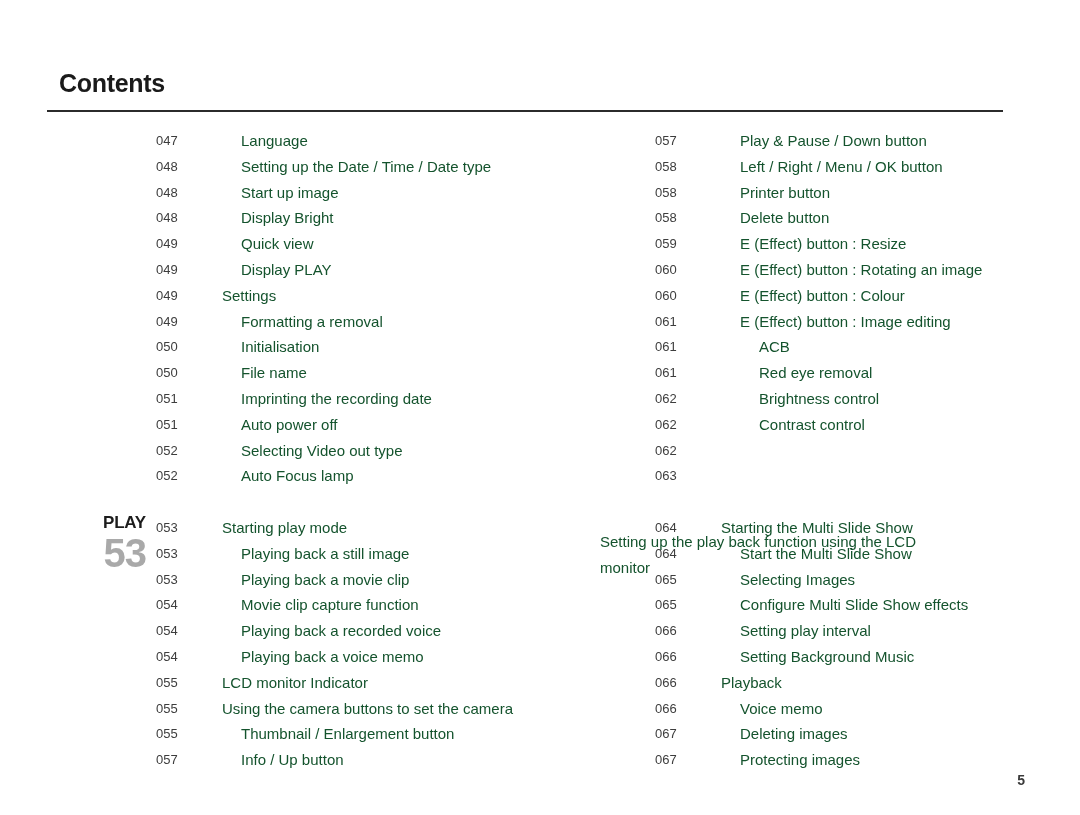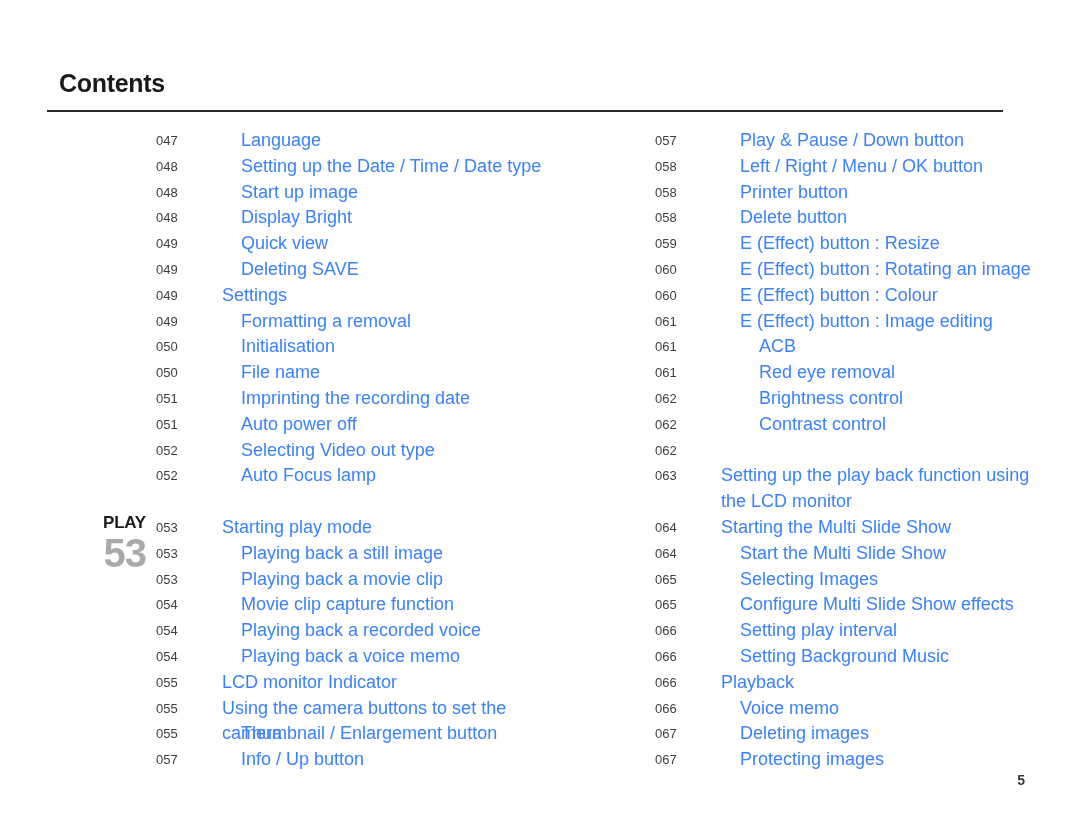--- a/index.html
+++ b/index.html
@@ -57,39 +57,40 @@
     position: relative;
     display: flex;
     align-items: flex-start;
     height: 25.8px;
     line-height: 25.8px;
     white-space: nowrap;
   }
   .toc-entry.wrap {
     height: 51.6px;
     align-items: flex-start;
+    flex-direction: column;
   }
 
   .toc-page {
     display: inline-block;
     width: 66px;
     flex: 0 0 66px;
     text-align: left;
     font-size: 13px;
     color: #3d3d3d;
     padding-left: 70px;
     box-sizing: content-box;
   }
   .toc-column.right .toc-page {
     padding-left: 55px;
   }
 
   .toc-label {
-    font-size: 18px;
-    color: #3b82f6;
+    font-size: 15px;
+    color: #14532d;
     display: inline-block;
     white-space: normal;
     max-width: 330px;
   }
   .toc-entry.wrap .toc-label {
     line-height: 25.8px;
   }
 
   
   .lvl1 .toc-label { padding-left: 0px; }
@@ -162,21 +163,21 @@
       <div class="toc-entry lvl2">
         <span class="toc-page">048</span>
         <span class="toc-label">Display Bright</span>
       </div>
       <div class="toc-entry lvl2">
         <span class="toc-page">049</span>
         <span class="toc-label">Quick view</span>
       </div>
       <div class="toc-entry lvl2">
         <span class="toc-page">049</span>
-        <span class="toc-label">Deleting SAVE</span>
+        <span class="toc-label">Display PLAY</span>
       </div>
       <div class="toc-entry lvl1">
         <span class="toc-page">049</span>
         <span class="toc-label">Settings</span>
       </div>
       <div class="toc-entry lvl2">
         <span class="toc-page">049</span>
         <span class="toc-label">Formatting a removal</span>
       </div>
       <div class="toc-entry lvl2">

